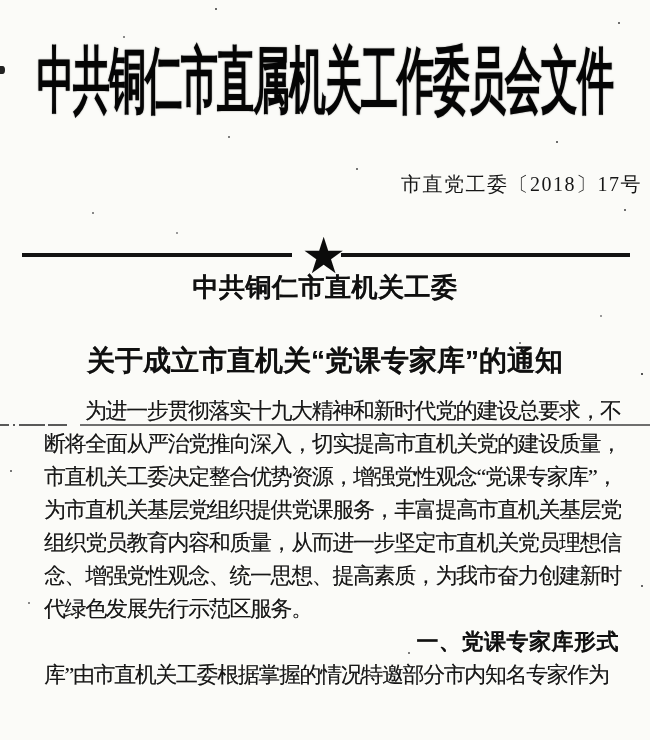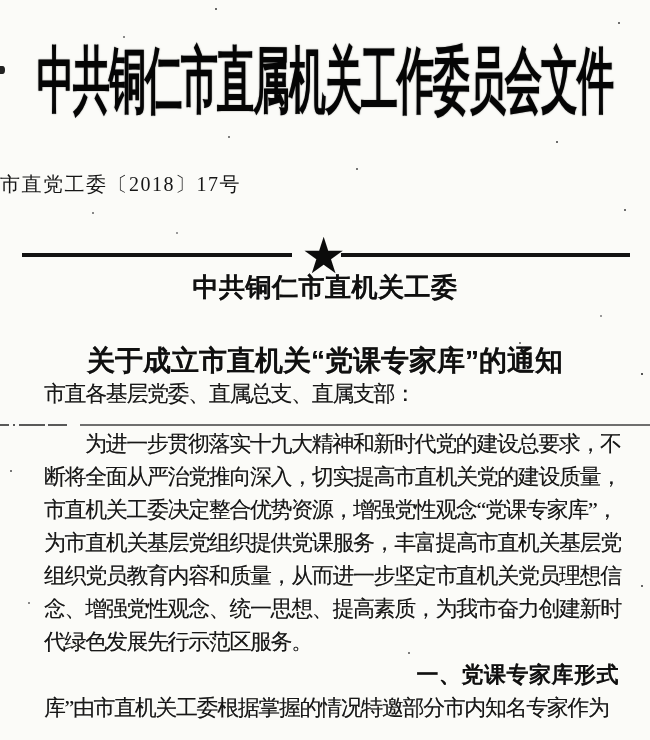--- a/index.html
+++ b/index.html
@@ -29,21 +29,21 @@
     letter-spacing:-1px;
     color:#050505;
     transform:scaleY(1.95);
     transform-origin:center;
     white-space:nowrap;
     text-shadow:0 0 1px rgba(0,0,0,.55);
   }
   
   .doc-number {
     position:absolute; top:168px; left:0; right:8px;
-    text-align:left;
+    text-align:right;
     font-size:20px; line-height:32px;
     letter-spacing:1.5px;
     color:#161616;
   }
   
   .rule-left, .rule-right {
     position:absolute; top:253px; height:4px; background:#121212;
   }
   .rule-left  { left:22px;  width:270px; }
   .rule-right { left:341px; width:289px; }
@@ -127,21 +127,20 @@
   <div class="rule-left"></div>
   <div class="star">★</div>
   <div class="rule-right"></div>
 
   <div class="doc-title">
     <div class="t1">中共铜仁市直机关工委</div>
     <div class="t2">关于成立市直机关“党课专家库”的通知</div>
   </div>
 
   <div class="body-block">
-    <div class="bl">市直各基层党委、直属总支、直属支部：</div>
     <div class="bl indent">为进一步贯彻落实十九大精神和新时代党的建设总要求，不</div>
     <div class="bl">断将全面从严治党推向深入，切实提高市直机关党的建设质量，</div>
     <div class="bl">市直机关工委决定整合优势资源，增强党性观念“党课专家库”，</div>
     <div class="bl">为市直机关基层党组织提供党课服务，丰富提高市直机关基层党</div>
     <div class="bl">组织党员教育内容和质量，从而进一步坚定市直机关党员理想信</div>
     <div class="bl">念、增强党性观念、统一思想、提高素质，为我市奋力创建新时</div>
     <div class="bl">代绿色发展先行示范区服务。</div>
     <div class="bl heading">一、党课专家库形式</div>
     <div class="bl">库”由市直机关工委根据掌握的情况特邀部分市内知名专家作为</div>
   </div>

